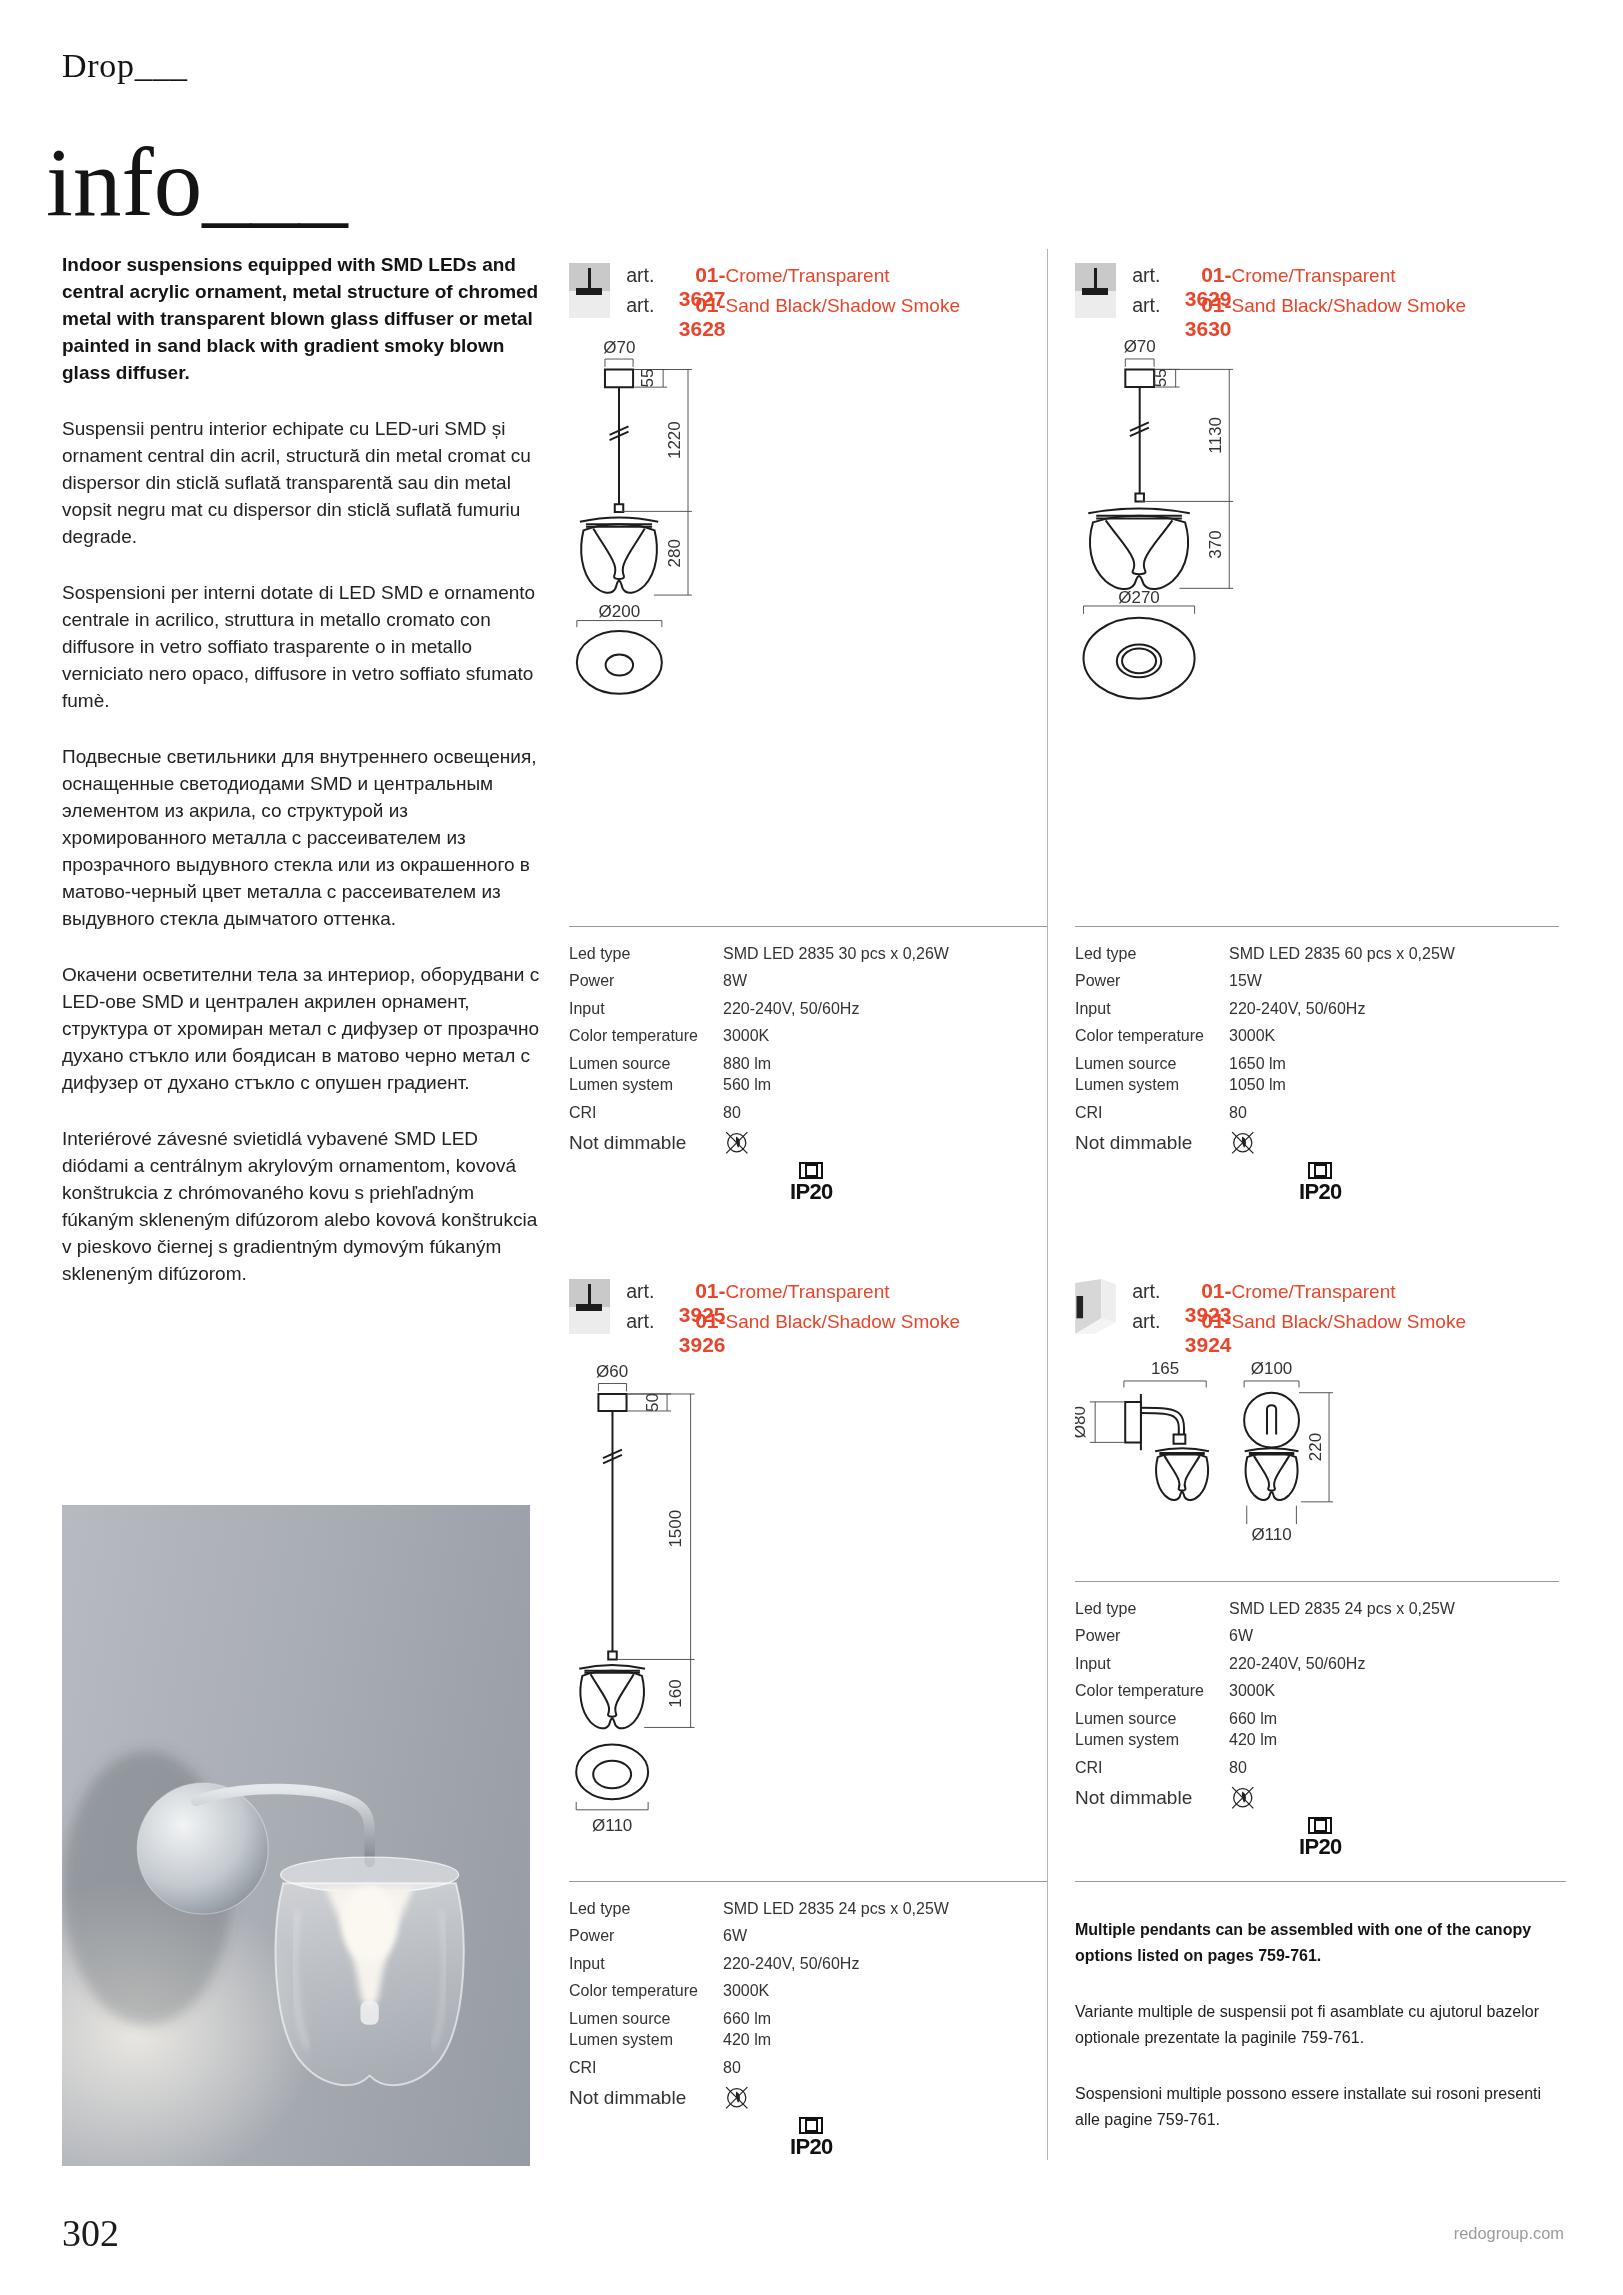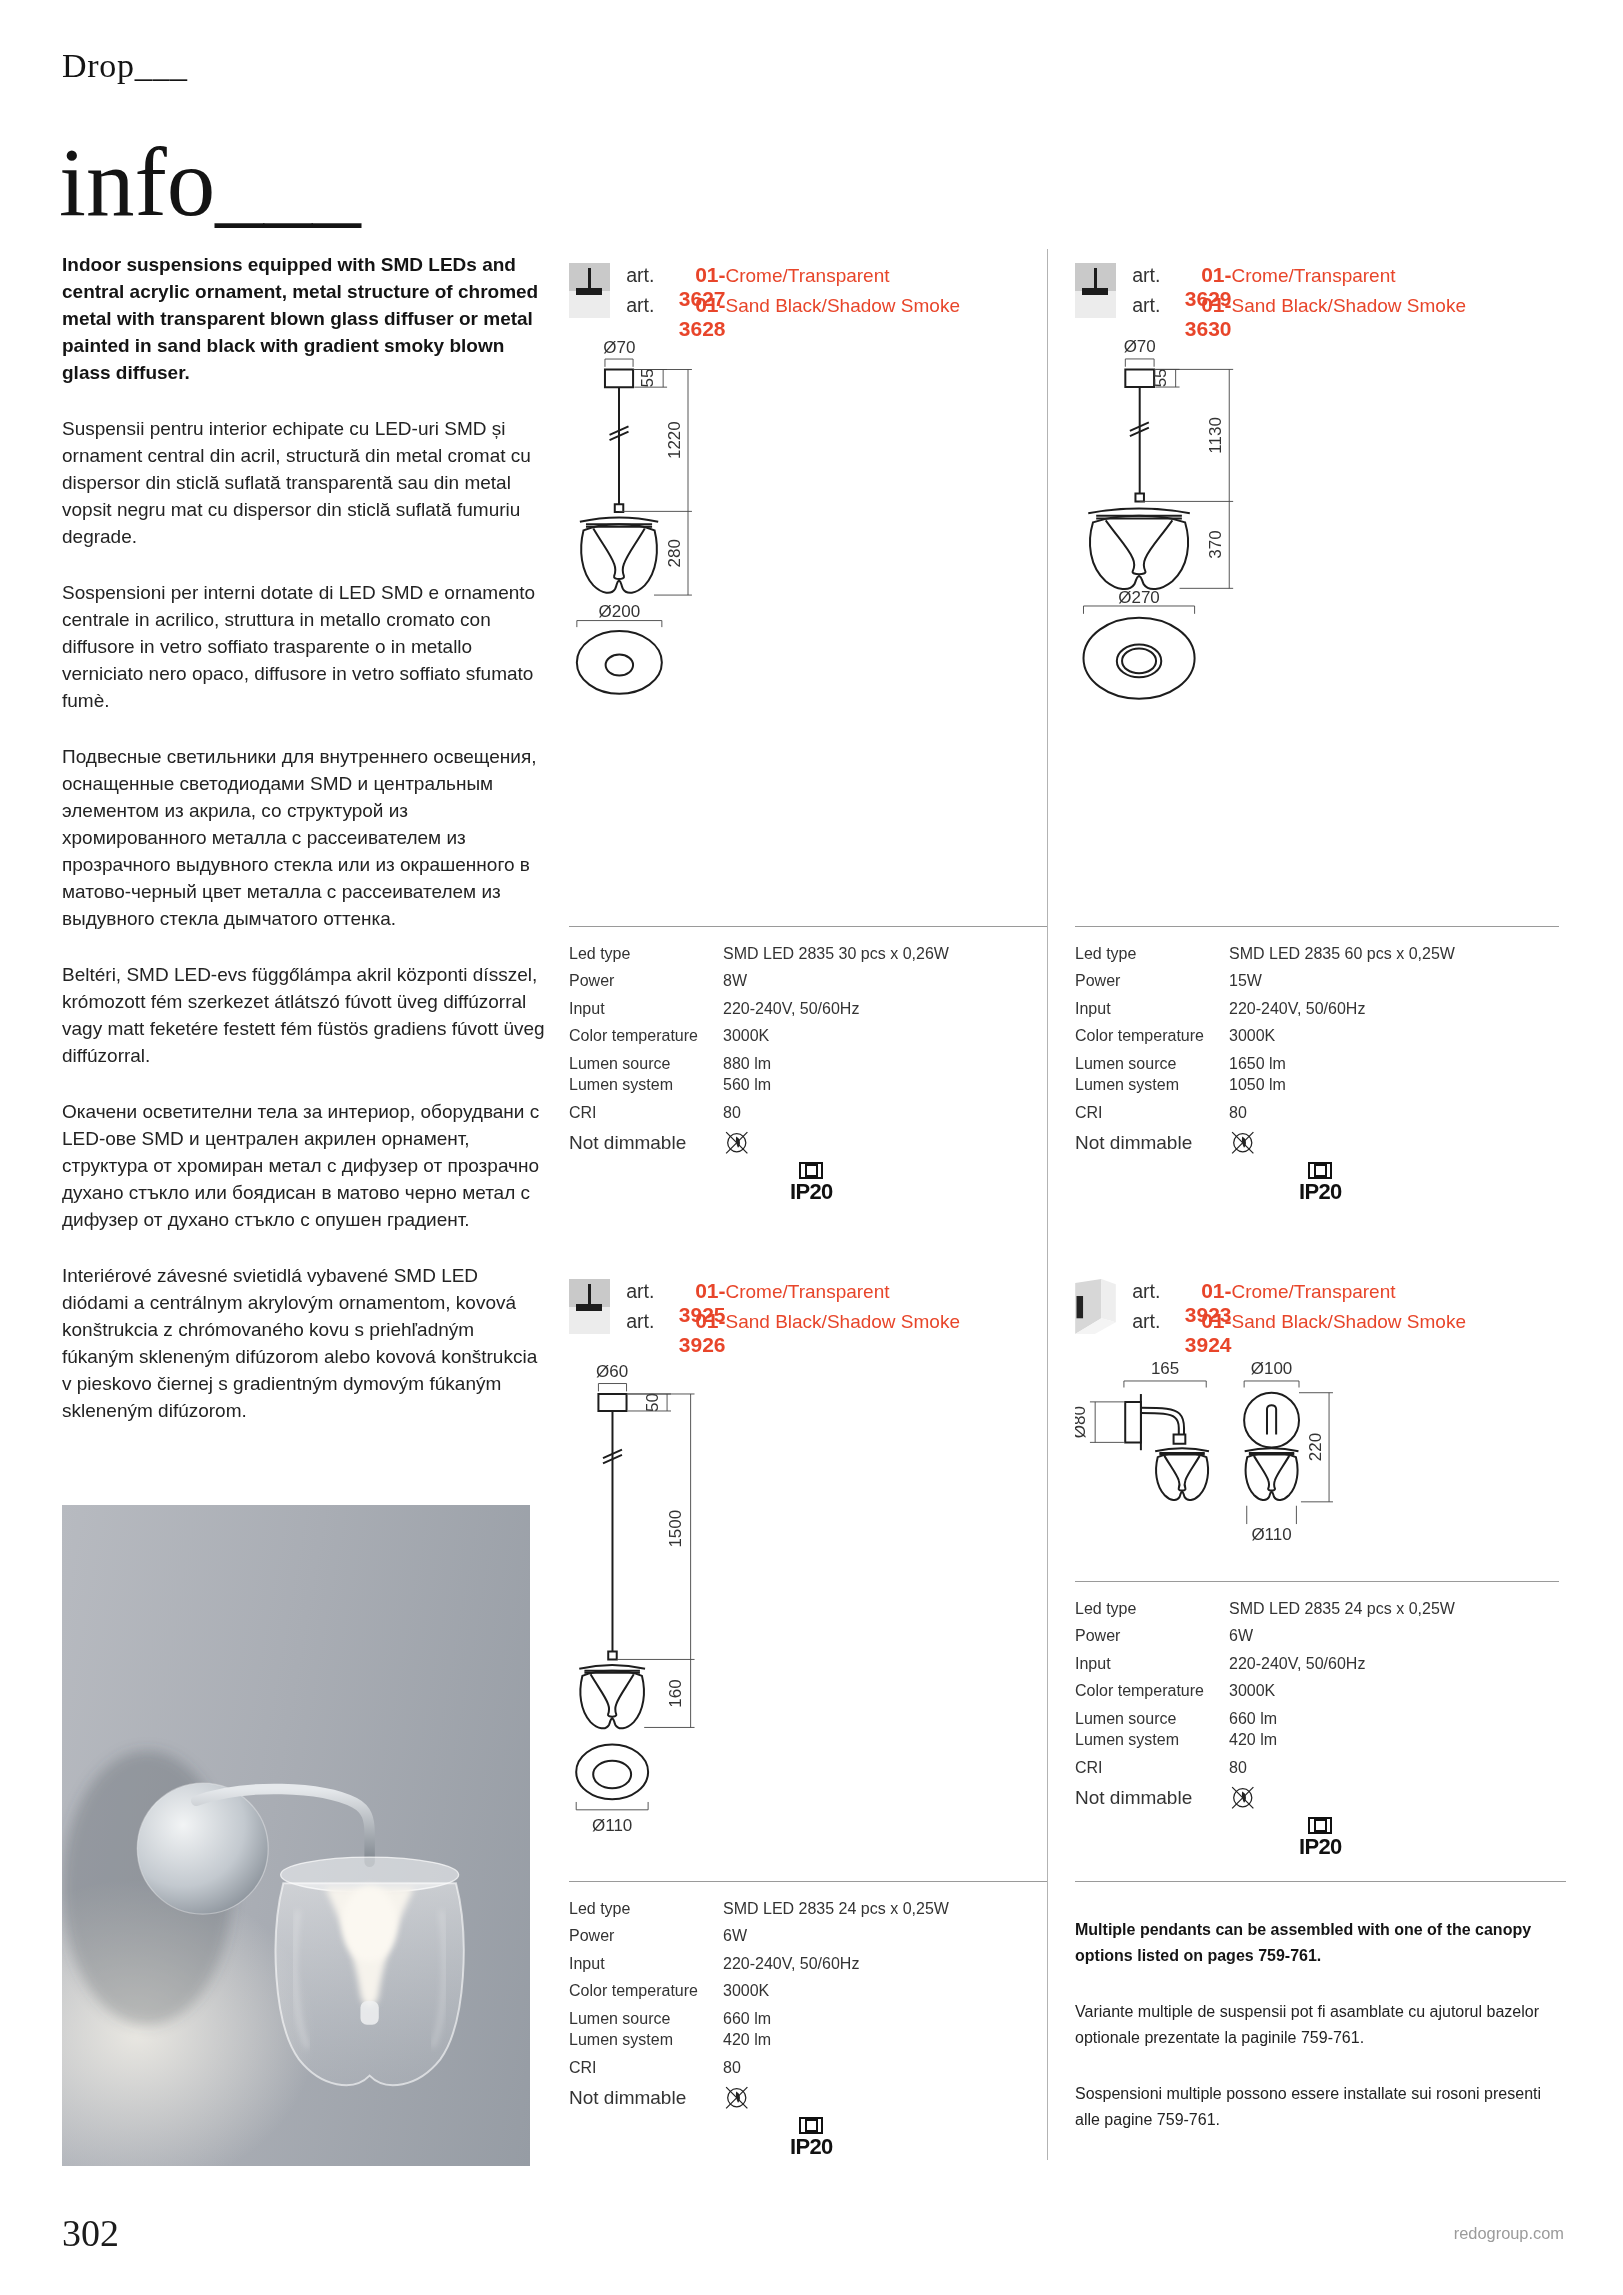--- a/index.html
+++ b/index.html
@@ -78,28 +78,27 @@
         <path class="obj objf" d="M12,32 C4,64 8,100 28,122 C42,136 58,138 64,127 C67,120 66,116 70,114 C74,116 73,120 76,127 C82,138 98,136 112,122 C132,100 136,64 128,32 C112,25 92,22 70,22 C48,22 28,25 12,32 Z"></path>
         <path class="obj" d="M6,18 Q70,4 134,18"></path>
         <line class="obj" x1="16" y1="22" x2="124" y2="22"></line>
         <line class="obj" x1="16" y1="26" x2="124" y2="26"></line>
         <path class="obj" d="M28,29 C44,56 57,72 62,87 C65,95 64,102 62,107 C60,113 80,113 78,107 C76,102 75,95 78,87 C83,72 96,56 112,29"></path>
       </g>
     </defs>
   </svg>
 
   <div class="abs brand" style="left:62px;top:47px;">Drop___</div>
-  <div class="abs big-title" style="left:59px;top:134px;">info___</div>
+  <div class="abs big-title" style="left:46px;top:134px;">info___</div>
 
   <div class="abs" id="intro" style="left:62px;top:251px;">
     <p class="b">Indoor suspensions equipped with SMD LEDs and central acrylic ornament, metal structure of chromed metal with transparent blown glass diffuser or metal painted in sand black with gradient smoky blown glass diffuser.</p>
     <p>Suspensii pentru interior echipate cu LED-uri SMD și ornament central din acril, structură din metal cromat cu dispersor din sticlă suflată transparentă sau din metal vopsit negru mat cu dispersor din sticlă suflată fumuriu degrade.</p>
     <p>Sospensioni per interni dotate di LED SMD e ornamento centrale in acrilico, struttura in metallo cromato con diffusore in vetro soffiato trasparente o in metallo verniciato nero opaco, diffusore in vetro soffiato sfumato fumè.</p>
     <p>Подвесные светильники для внутреннего освещения, оснащенные светодиодами SMD и центральным элементом из акрила, со структурой из хромированного металла с рассеивателем из прозрачного выдувного стекла или из окрашенного в матово-черный цвет металла с рассеивателем из выдувного стекла дымчатого оттенка.</p>
-    <p>Beltéri, SMD LED-evs függőlámpa akril központi dísszel, krómozott fém szerkezet átlátszó fúvott üveg diffúzorral vagy matt feketére festett fém füstös gradiens fúvott üveg diffúzorral.</p>
     <p>Окачени осветителни тела за интериор, оборудвани с LED-ове SMD и централен акрилен орнамент, структура от хромиран метал с дифузер от прозрачно духано стъкло или боядисан в матово черно метал с дифузер от духано стъкло с опушен градиент.</p>
     <p>Interiérové závesné svietidlá vybavené SMD LED diódami a centrálnym akrylovým ornamentom, kovová konštrukcia z chrómovaného kovu s priehľadným fúkaným skleneným difúzorom alebo kovová konštrukcia v pieskovo čiernej s gradientným dymovým fúkaným skleneným difúzorom.</p>
   </div>
 
   <div class="vdivider" style="left:1047px;top:249px;height:1911px;"></div>
 
   <div class="abs art-block" style="left:569px;top:262px;">
     <div class="p-icon">
       <span class="top"></span>
         <span class="bot"></span>

